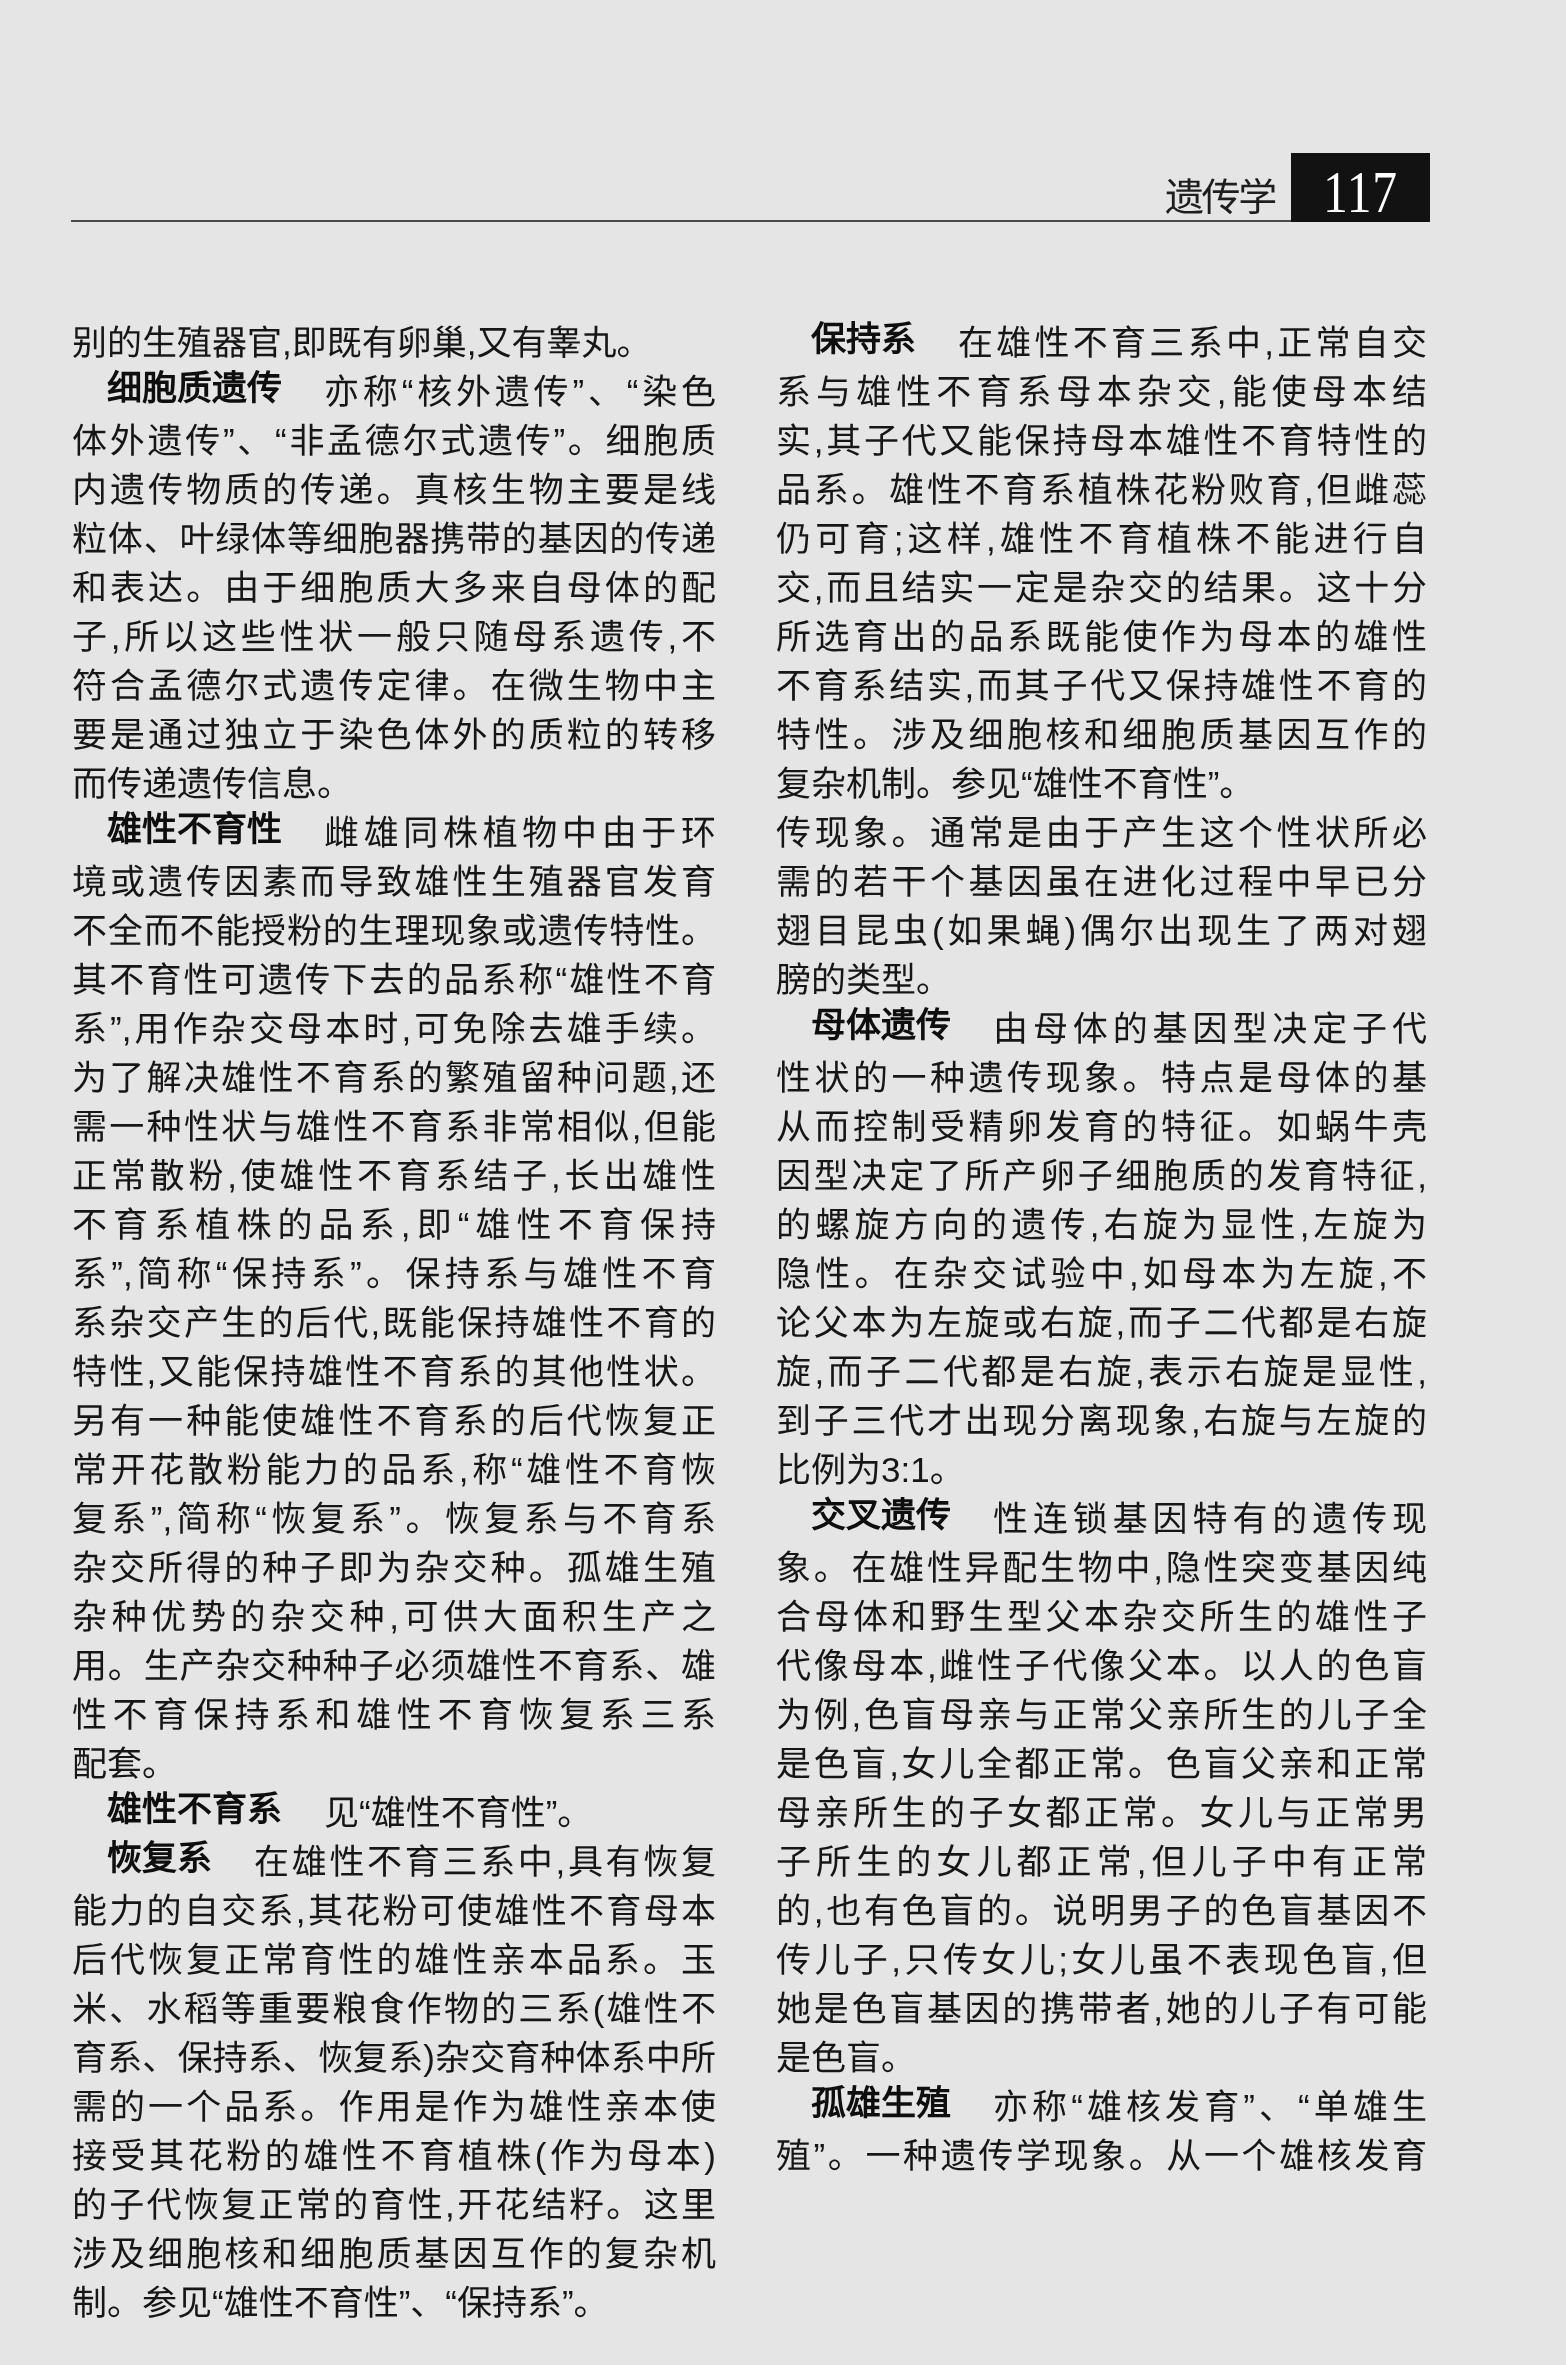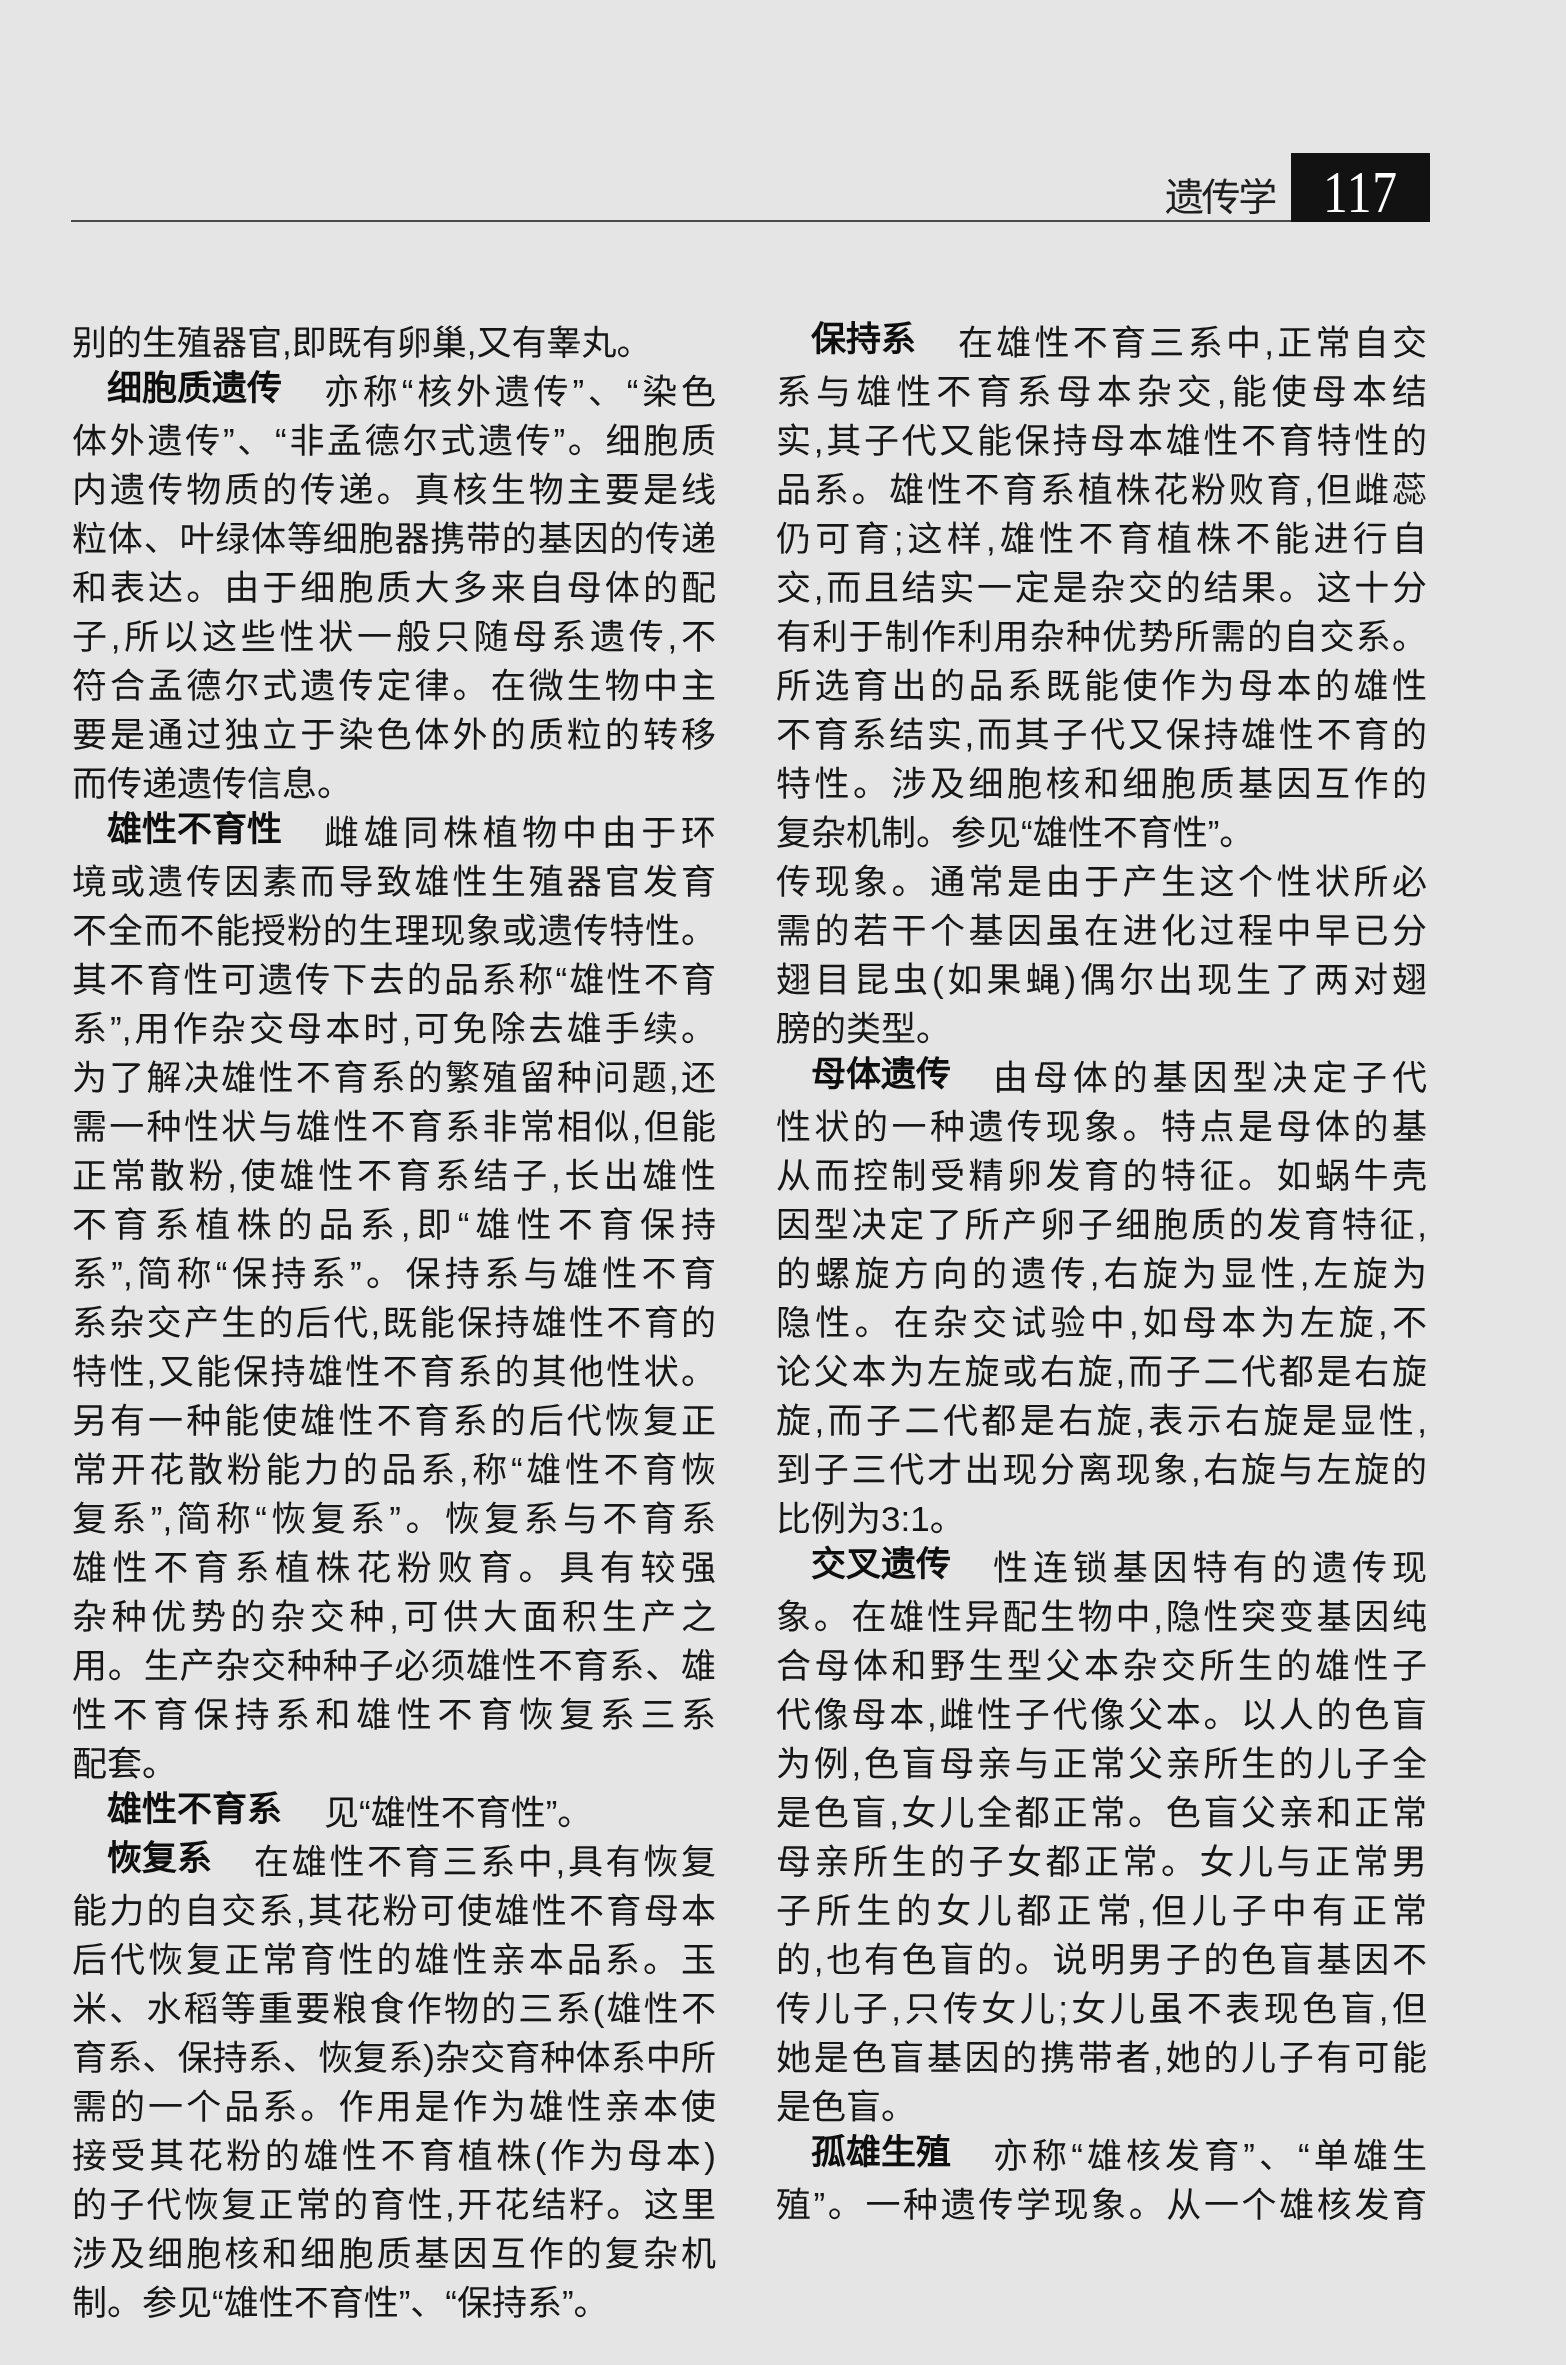--- a/index.html
+++ b/index.html
@@ -138,21 +138,21 @@
       <div class="ln">为了解决雄性不育系的繁殖留种问题,还</div>
       <div class="ln">需一种性状与雄性不育系非常相似,但能</div>
       <div class="ln">正常散粉,使雄性不育系结子,长出雄性</div>
       <div class="ln">不育系植株的品系,即“雄性不育保持</div>
       <div class="ln">系”,简称“保持系”。保持系与雄性不育</div>
       <div class="ln">系杂交产生的后代,既能保持雄性不育的</div>
       <div class="ln">特性,又能保持雄性不育系的其他性状。</div>
       <div class="ln">另有一种能使雄性不育系的后代恢复正</div>
       <div class="ln">常开花散粉能力的品系,称“雄性不育恢</div>
       <div class="ln">复系”,简称“恢复系”。恢复系与不育系</div>
-      <div class="ln">雄性不育系植株花粉败育。具有较强</div>
+      <div class="ln">杂交所得的种子即为杂交种。孤雄生殖</div>
       <div class="ln">杂种优势的杂交种,可供大面积生产之</div>
       <div class="ln">用。生产杂交种种子必须雄性不育系、雄</div>
       <div class="ln">性不育保持系和雄性不育恢复系三系</div>
       <div class="ln last">配套。</div>
     </div>
 
     <div class="entry">
       <div class="ln first last">
         <span class="term">雄性不育系</span>
         <span class="t">见“雄性不育性”。</span>
@@ -181,21 +181,20 @@
     <div class="entry">
       <div class="ln first">
         <span class="term">保持系</span>
         <span class="t">在雄性不育三系中,正常自交</span>
       </div>
       <div class="ln">系与雄性不育系母本杂交,能使母本结</div>
       <div class="ln">实,其子代又能保持母本雄性不育特性的</div>
       <div class="ln">品系。雄性不育系植株花粉败育,但雌蕊</div>
       <div class="ln">仍可育;这样,雄性不育植株不能进行自</div>
       <div class="ln">交,而且结实一定是杂交的结果。这十分</div>
-      <div class="ln">有利于制作利用杂种优势所需的自交系。</div>
       <div class="ln">所选育出的品系既能使作为母本的雄性</div>
       <div class="ln">不育系结实,而其子代又保持雄性不育的</div>
       <div class="ln">特性。涉及细胞核和细胞质基因互作的</div>
       <div class="ln last">复杂机制。参见“雄性不育性”。</div>
     </div>
 
     <div class="entry">
       <div class="ln">传现象。通常是由于产生这个性状所必</div>
       <div class="ln">需的若干个基因虽在进化过程中早已分</div>
       <div class="ln">翅目昆虫(如果蝇)偶尔出现生了两对翅</div>

